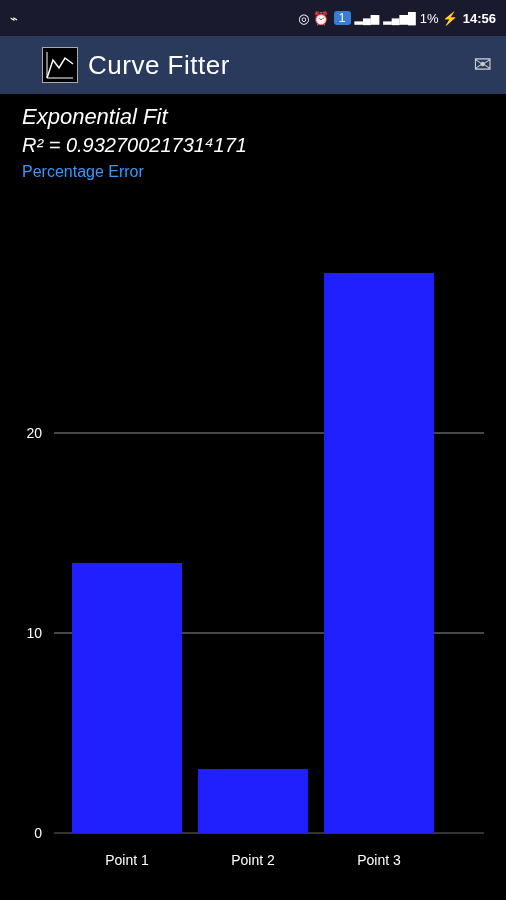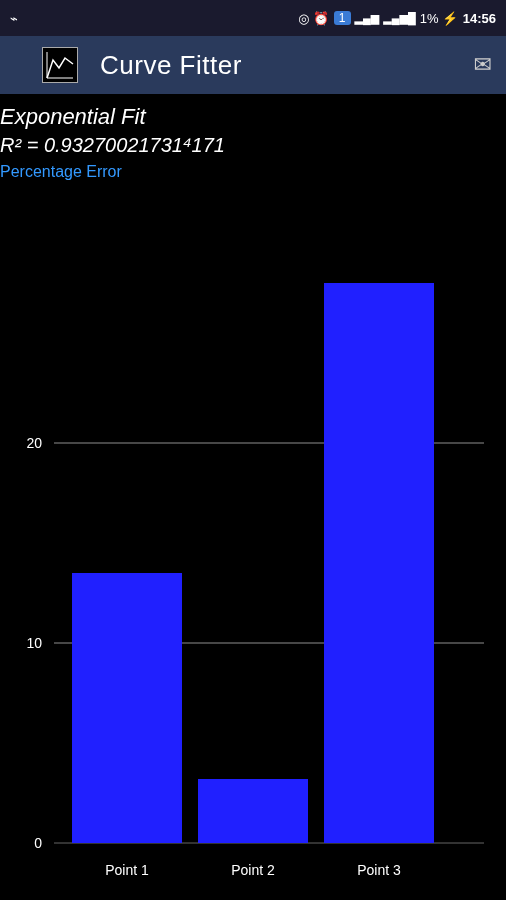--- a/index.html
+++ b/index.html
@@ -36,21 +36,21 @@
       height: 58px;
       background: #2a3a5c;
       display: flex;
       align-items: center;
       justify-content: space-between;
       padding: 0 14px;
     }
     #app-bar-left {
       display: flex;
       align-items: center;
-      gap: 22px;
+      gap: 10px;
       padding-left: 28px;
     }
     #app-icon {
       width: 36px;
       height: 36px;
       border: 1px solid #aaa;
       background: #000;
       display: flex;
       align-items: center;
       justify-content: center;
@@ -61,40 +61,40 @@
       font-weight: 400;
       letter-spacing: 0.5px;
     }
     #email-icon {
       color: #ccc;
       font-size: 22px;
     }
 
     
     #content {
-      padding: 10px 14px 4px 0;
+      padding: 10px 14px 4px 22px;
       background: #000;
     }
     #fit-title {
       color: #fff;
       font-size: 22px;
       font-style: italic;
       font-weight: normal;
       margin-bottom: 4px;
     }
     #r-squared {
       color: #fff;
       font-size: 20px;
       font-style: italic;
       margin-bottom: 6px;
     }
     #chart-label {
       color: #3399ff;
       font-size: 16px;
-      margin-bottom: 18px;
+      margin-bottom: 8px;
     }
 
     
     #chart-container {
       position: relative;
       width: 478px;
       height: 690px;
       background: #3b82f6;
       margin: 0 auto;
     }

